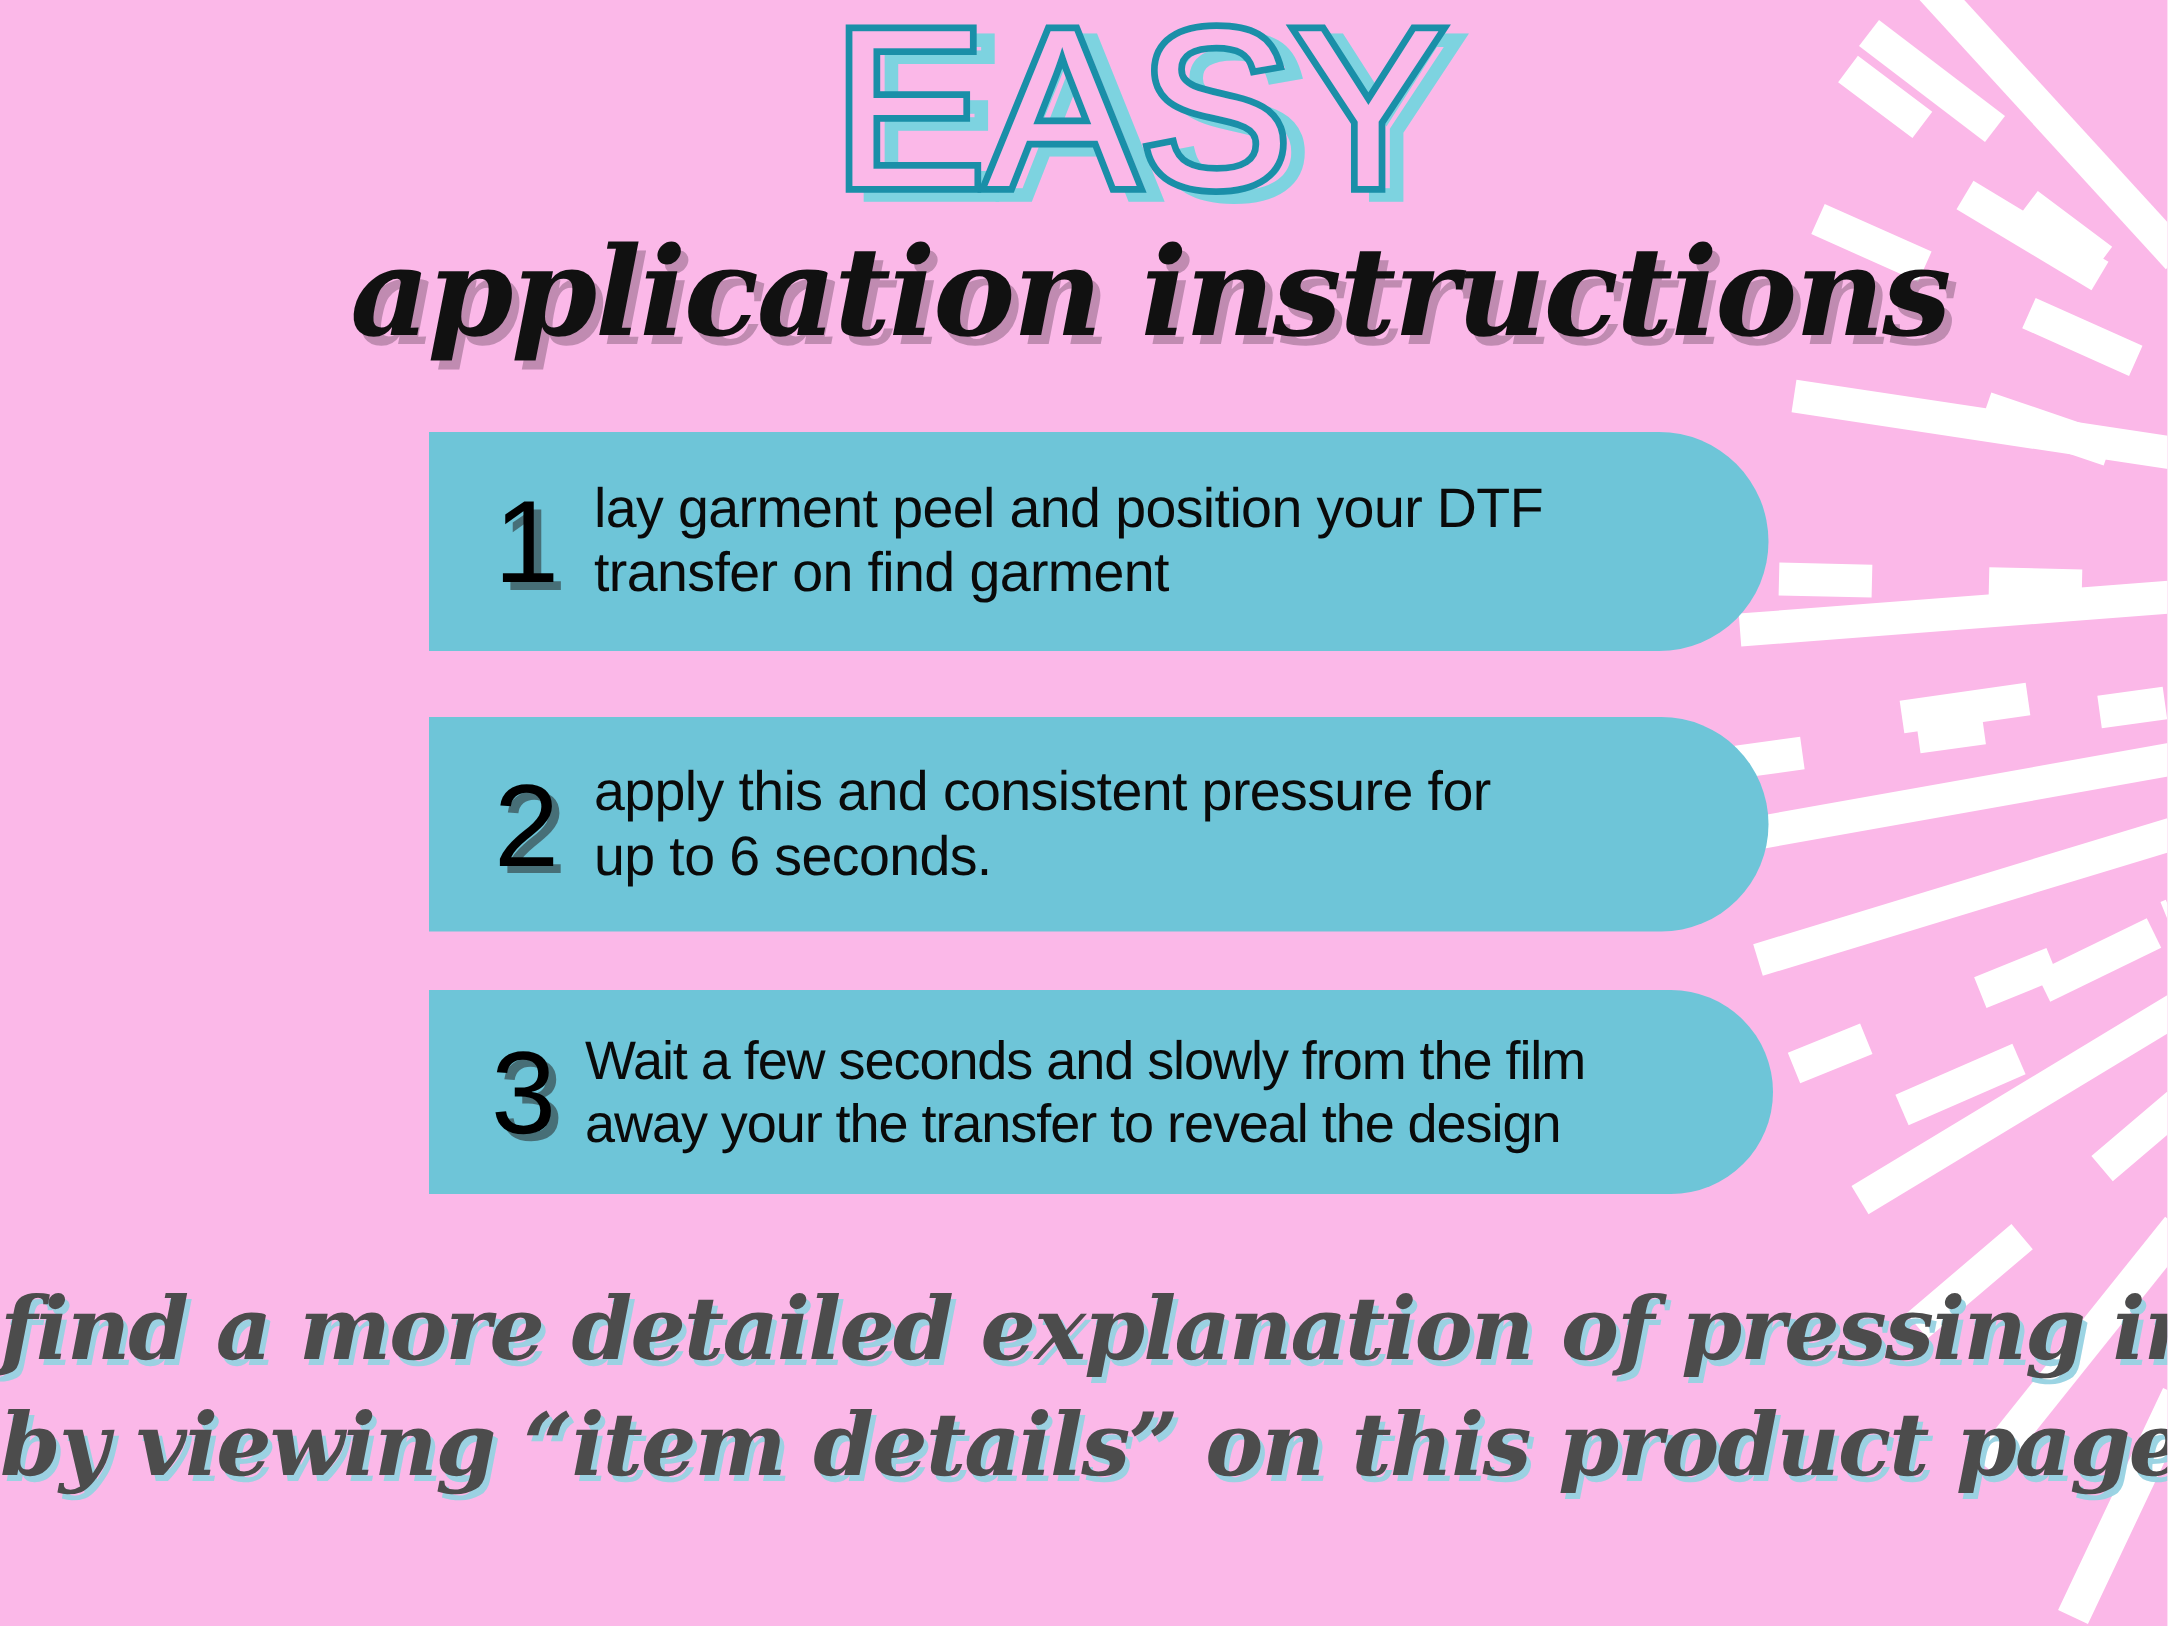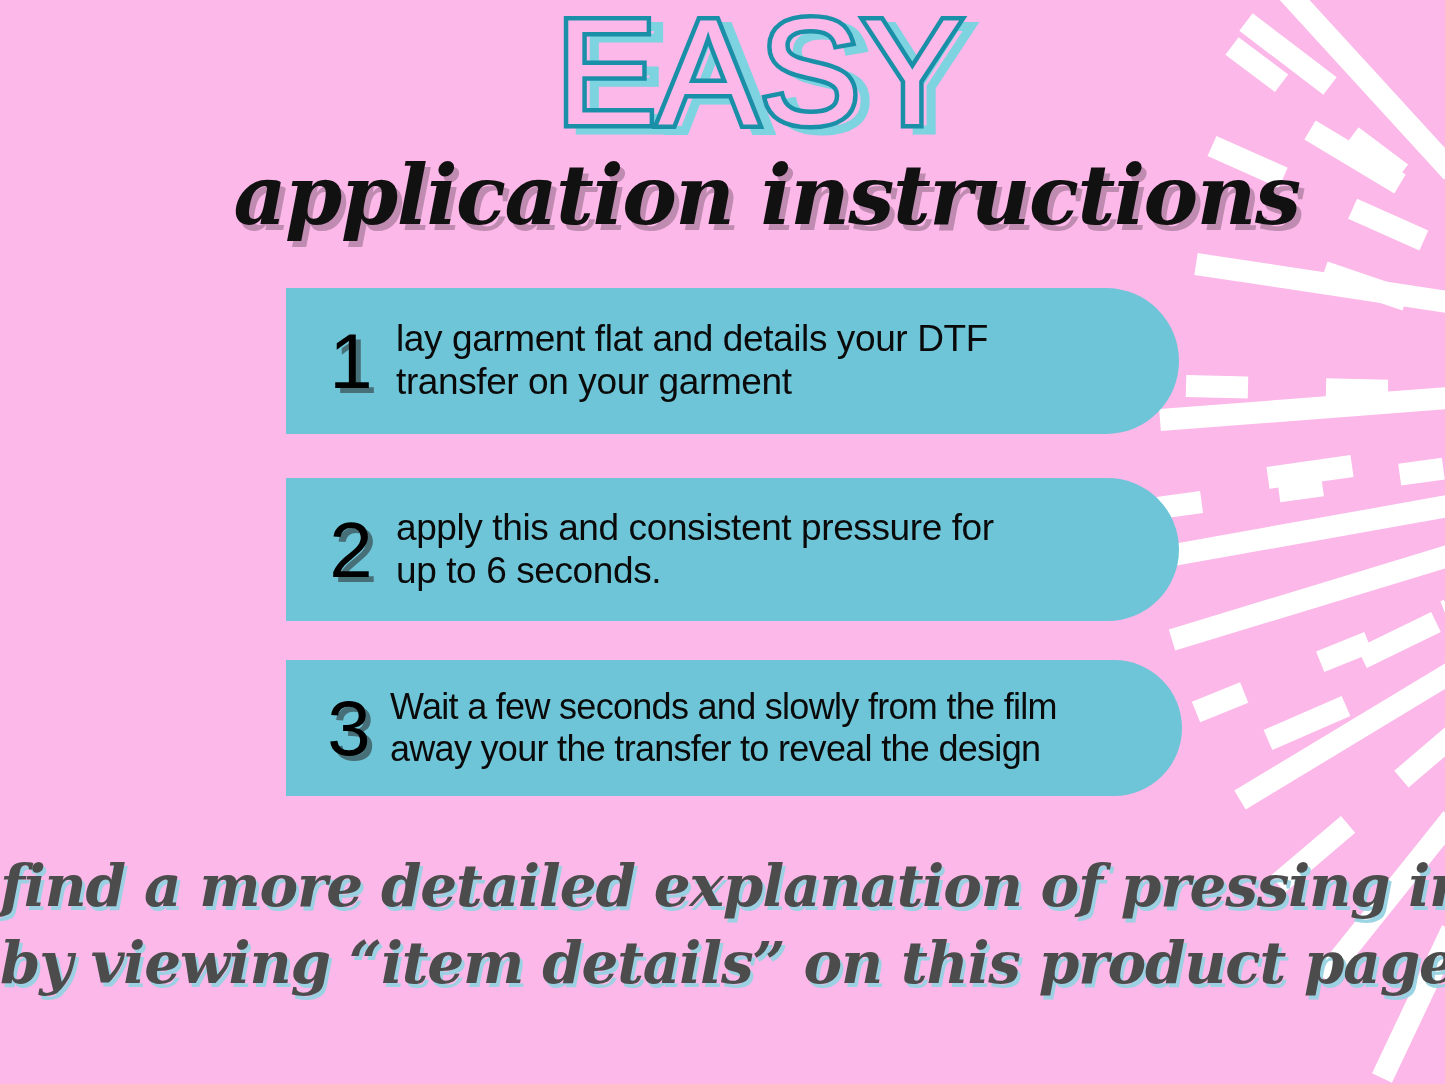--- a/index.html
+++ b/index.html
@@ -156,22 +156,22 @@
       <text x="4" y="116" font-family="'Liberation Sans', sans-serif" font-size="150" font-weight="400" letter-spacing="2" fill="none" stroke="#1a8fa8" stroke-width="9">EASY</text>
       <text x="4" y="116" font-family="'Liberation Sans', sans-serif" font-size="150" font-weight="400" letter-spacing="2" fill="#fbb8e8" stroke="none">EASY</text>
     </svg>
   </div>
 
   <div id="subtitle">application instructions</div>
 
   <div class="step" id="step-1">
     <div class="step-num">1</div>
     <div class="step-text">
-      <div>lay garment flat and details your DTF</div>
-      <div>transfer on your garment</div>
+      <div>lay garment peel and position your DTF</div>
+      <div>transfer on find garment</div>
     </div>
   </div>
 
   <div class="step" id="step-2">
     <div class="step-num">2</div>
     <div class="step-text">
       <div>apply this and consistent pressure for</div>
       <div>up to 6 seconds.</div>
     </div>
   </div>

